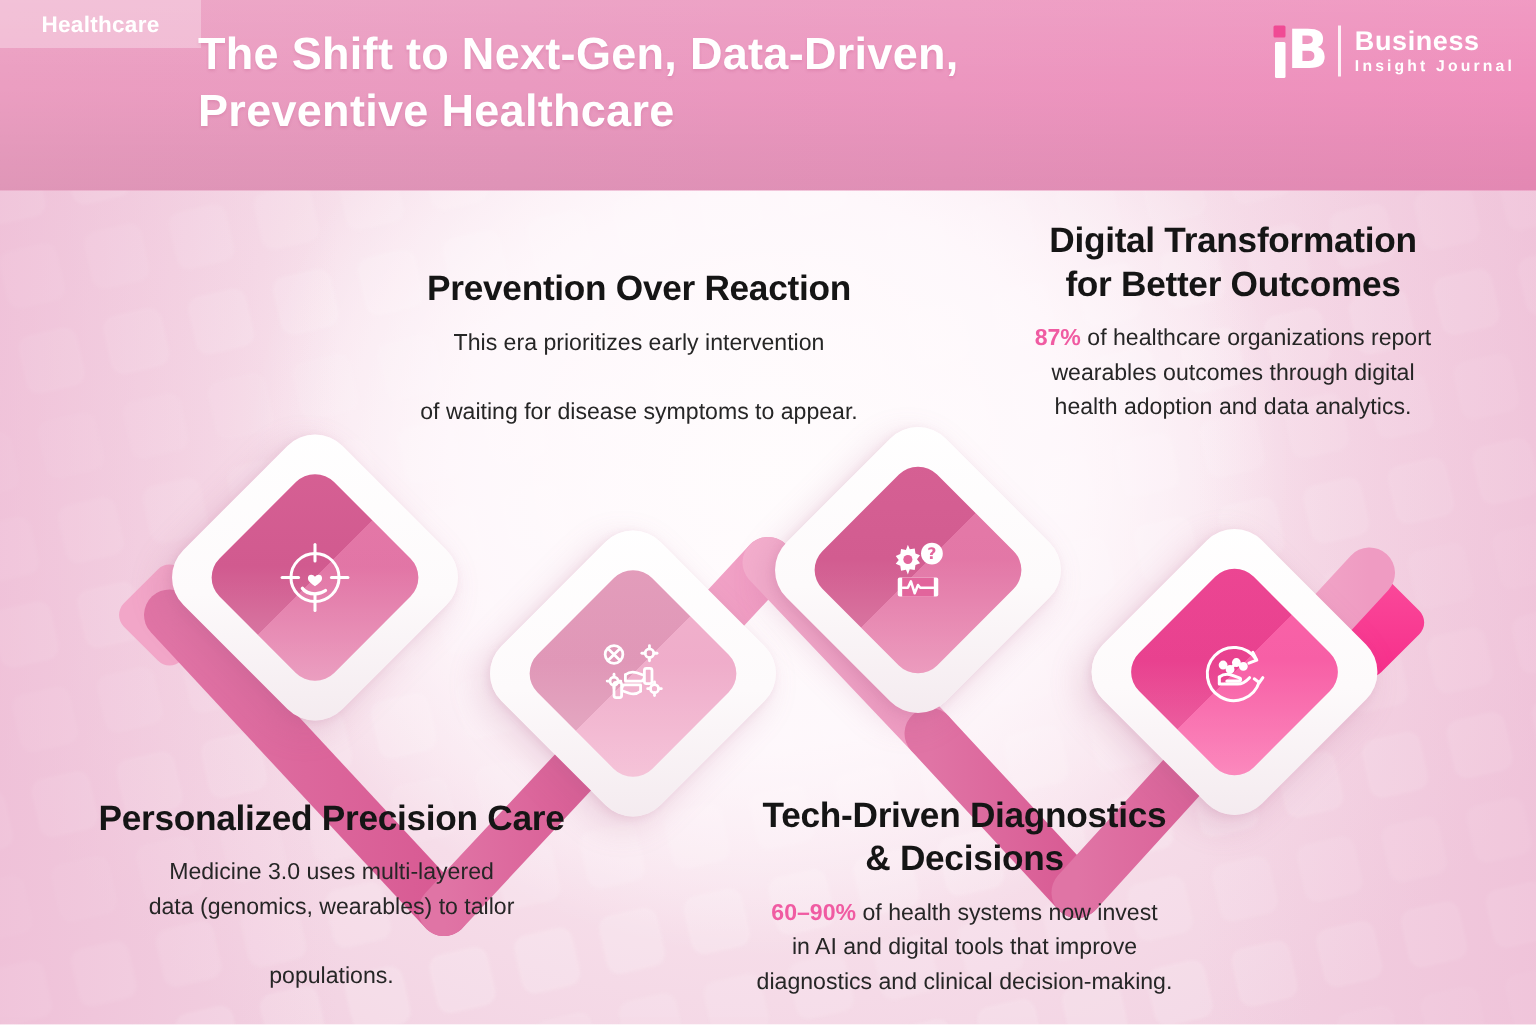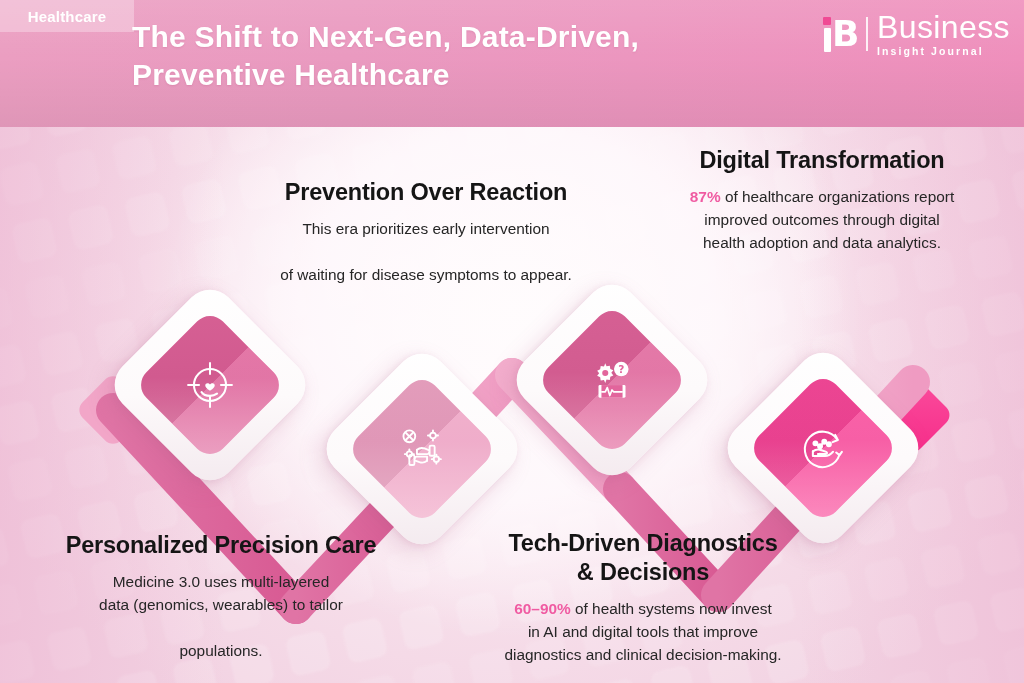--- a/index.html
+++ b/index.html
@@ -68,21 +68,21 @@
   .logo{position:absolute;right:14px;top:13px;height:42px;display:flex;align-items:center;gap:9px;z-index:3;}
   .logo-mark{position:relative;width:34px;height:36px;}
   .logo-mark .dot{position:absolute;left:0;top:1px;width:8px;height:8px;background:#f04a94;border-radius:1px;}
   .logo-mark .stem{position:absolute;left:1px;top:12px;width:7px;height:24px;background:#fff;border-radius:1px;}
   .logo-mark .bee{
     position:absolute;left:9px;top:1px;width:25px;height:35px;
     color:#fff;font-size:36px;line-height:34px;font-weight:700;font-family:"DejaVu Sans",sans-serif;
   }
   .logo-sep{width:2px;height:34px;background:rgba(255,255,255,.85);}
   .logo-text{display:flex;flex-direction:column;justify-content:center;line-height:1;}
-  .logo-main{color:#fff;font-size:32px;font-weight:400;letter-spacing:.4px;}
+  .logo-main{color:#fff;font-size:18px;font-weight:700;letter-spacing:.4px;}
   .logo-sub{color:#fff;font-size:10.5px;font-weight:700;letter-spacing:2.1px;margin-top:3px;}
 
   
   .ribbon{position:absolute;left:0;top:127px;width:1024px;height:556px;}
 
   
   .node{position:absolute;width:150px;height:150px;}
   .node .outer{
     position:absolute;inset:0;border-radius:26px;
     background:linear-gradient(135deg,#ffffff 0%,#fdfafb 55%,#f3e9ee 100%);
@@ -497,24 +497,25 @@
     <p>
       <span>This era prioritizes early intervention</span><br>
       <br>
       <span>of waiting for disease symptoms to appear.</span>
     </p>
   </div>
 
   <div class="block b-tr">
     <h3>
       <span>Digital Transformation</span><br>
+      <span>for Better Outcomes</span>
     </h3>
     <p>
       <span class="hl">87%</span><span> of healthcare organizations report</span><br>
-      <span>improved outcomes through digital</span><br>
+      <span>wearables outcomes through digital</span><br>
       <span>health adoption and data analytics.</span>
     </p>
   </div>
 
   <div class="block b-bl">
     <h3>Personalized Precision Care</h3>
     <p>
       <span>Medicine 3.0 uses multi-layered</span><br>
       <span>data (genomics, wearables) to tailor</span><br>
       <br>

